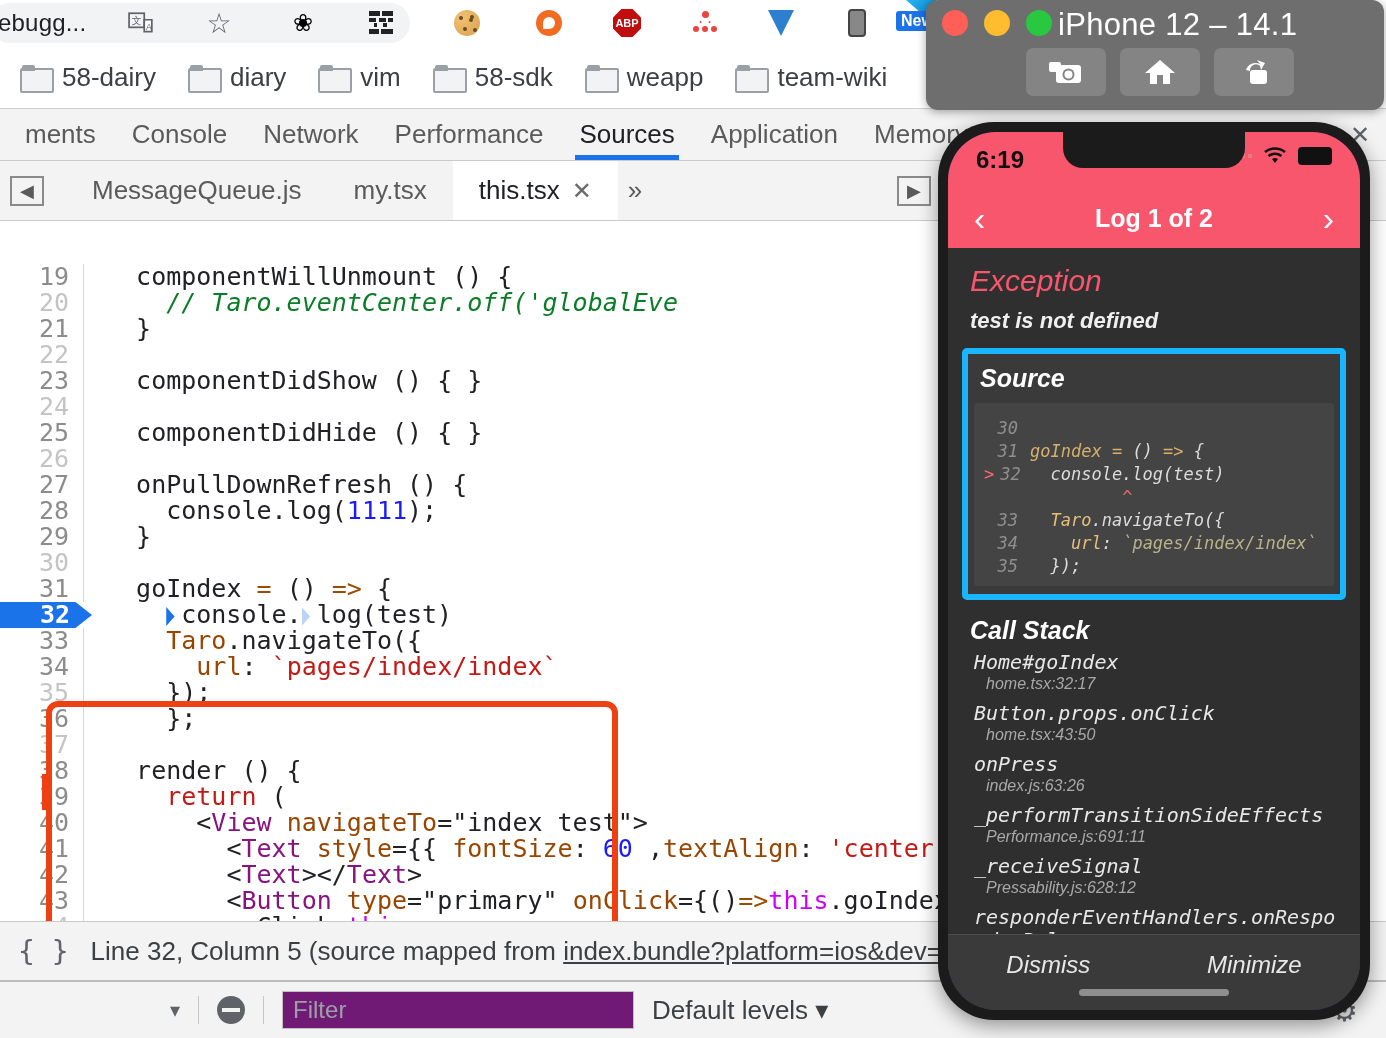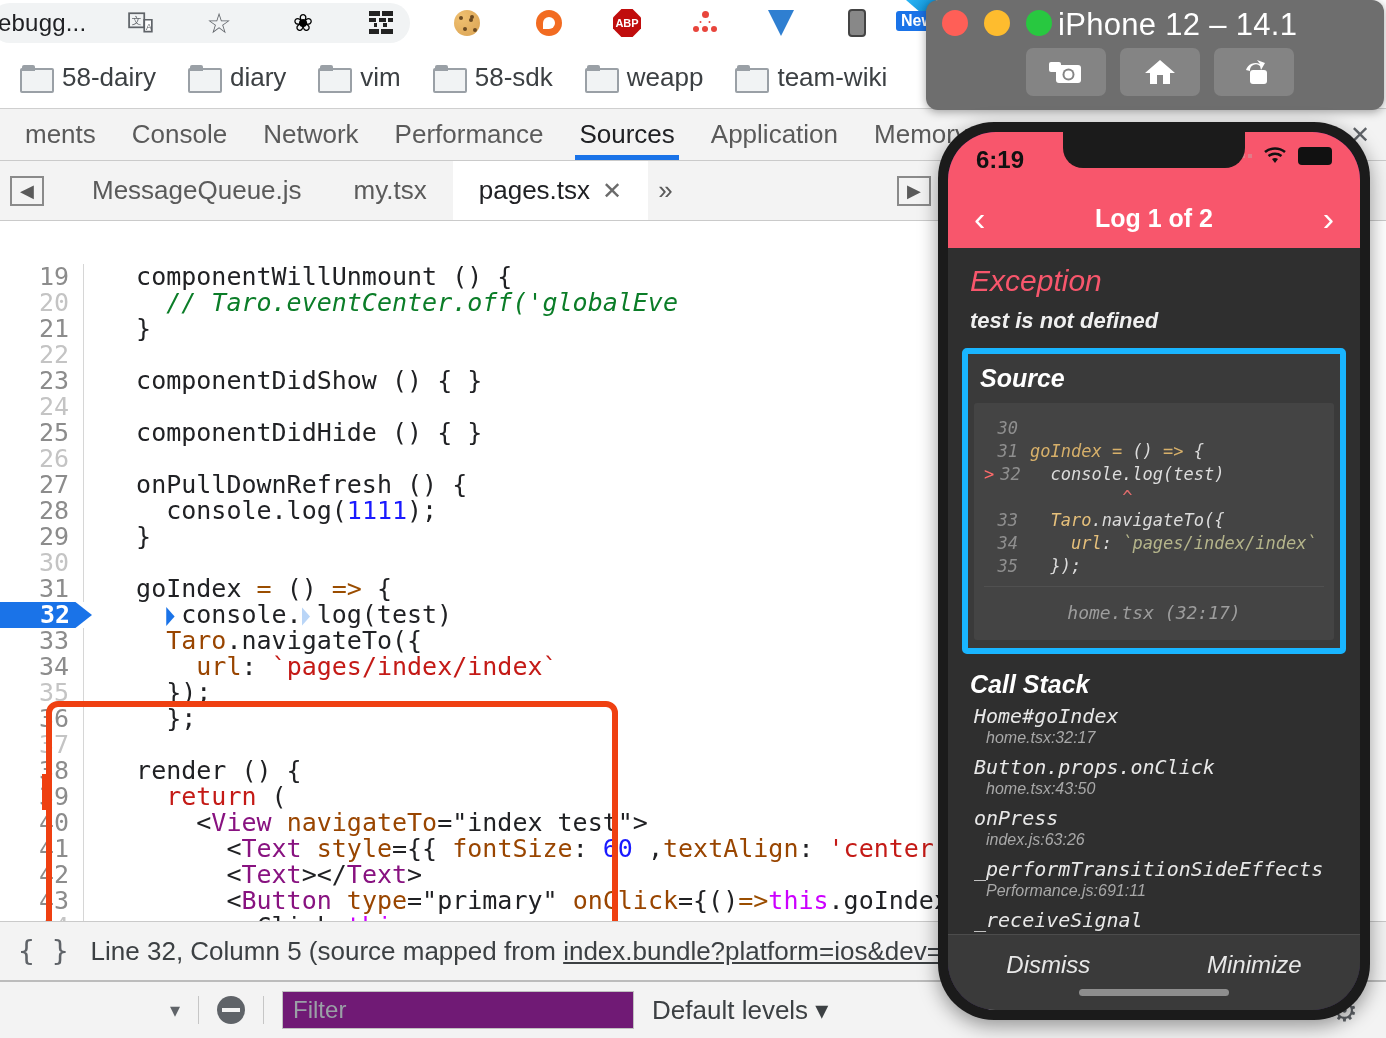--- a/index.html
+++ b/index.html
@@ -482,21 +482,21 @@
       <div class="nav-btn">
           <span>◀</span>
         </div>
       <div class="file-tab">
           <span>MessageQueue.js</span>
         </div>
       <div class="file-tab">
           <span>my.tsx</span>
         </div>
       <div class="file-tab active">
-        <span>pages.tsx</span>
+        <span>this.tsx</span>
         <span class="file-close">✕</span>
       </div>
       <div class="file-more">»</div>
       <div class="nav-btn right">
           <span>▶</span>
         </div>
     </div>
 
     <div class="editor">
       <div class="code-rows" id="code-rows">
@@ -716,21 +716,20 @@
                   </div>
                   <div class="src-row">
                     <span class="src-gut">34</span>
                     <span class="src-txt">    <span class="s-prop">url</span>: <span class="s-str">`pages/index/index`</span></span>
                   </div>
                   <div class="src-row">
                     <span class="src-gut">35</span>
                     <span class="src-txt">  });</span>
                   </div>
                 </div>
-              <div class="src-file">home.tsx (32:17)</div>
             </div>
           </div>
 
           <div class="cs-title">Call Stack</div>
           <div class="cs-list" id="cs-list">
               <div class="cs-item">
                 <div class="cs-fn">Home#goIndex</div>
                 <div class="cs-loc">home.tsx:32:17</div>
               </div>
               <div class="cs-item">

